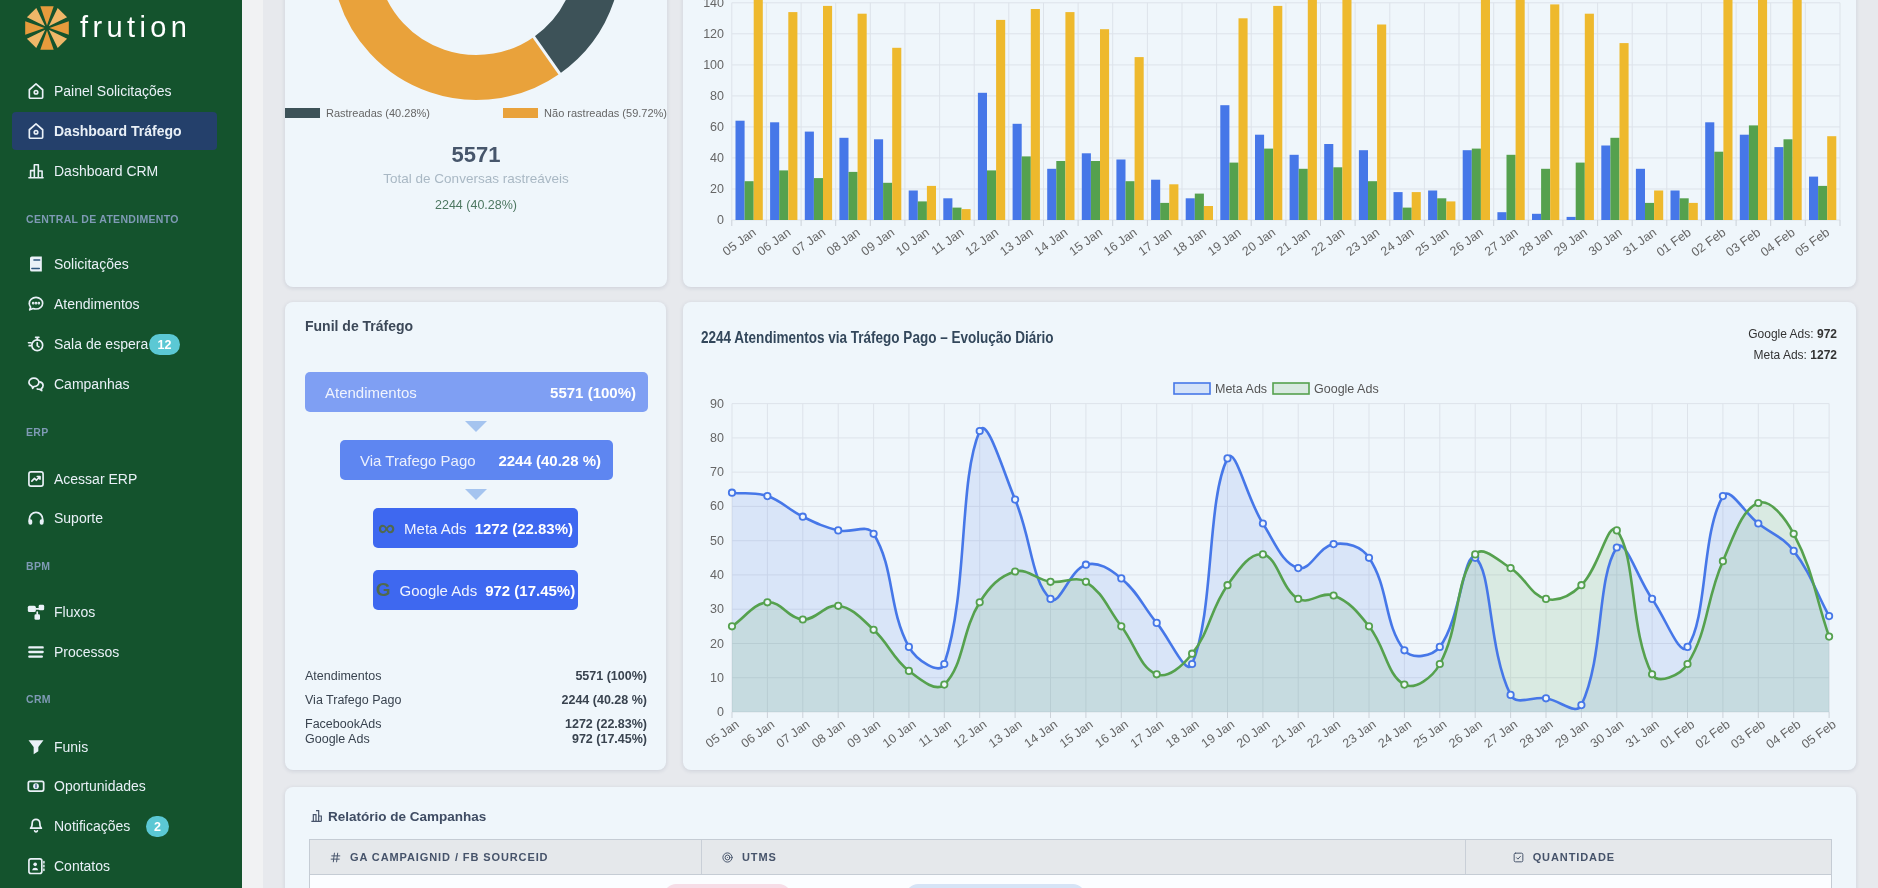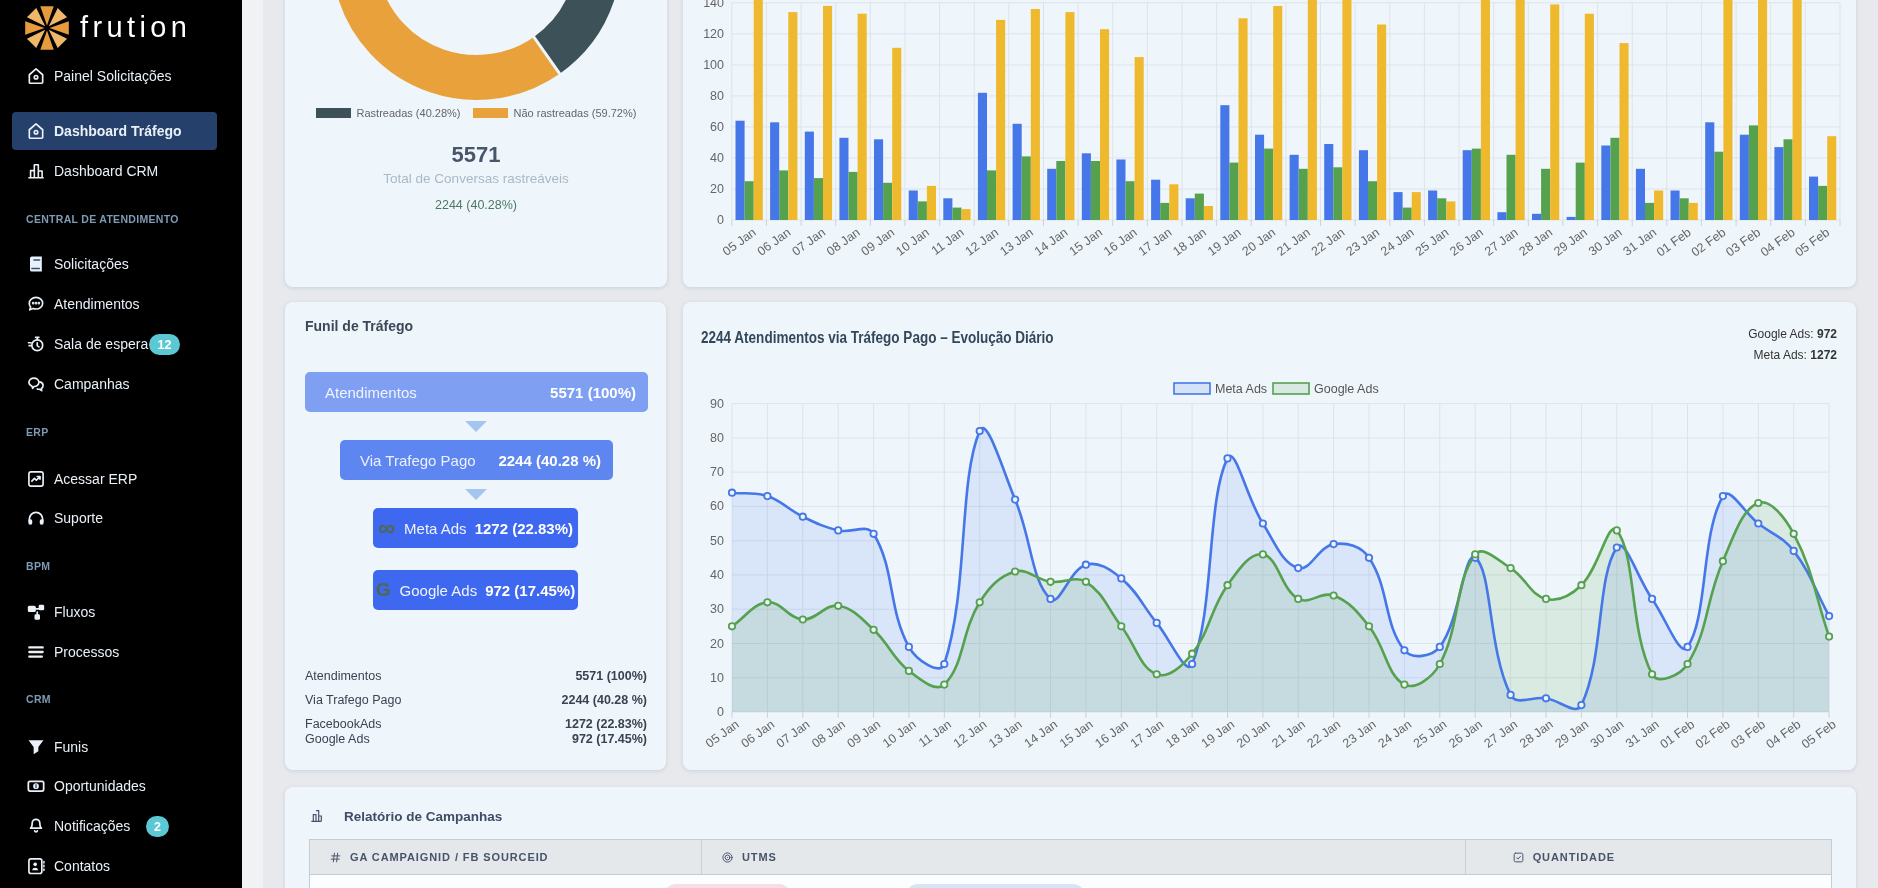--- a/index.html
+++ b/index.html
@@ -1,16 +1,16 @@
 <!DOCTYPE html>
 <html><head><meta charset="utf-8"><style>
 *{margin:0;padding:0;box-sizing:border-box}
 html,body{width:1878px;height:888px;overflow:hidden;background:#e7e9ed;font-family:"Liberation Sans",sans-serif}
 .card{position:absolute;background:#eff6fb;border-radius:8px;box-shadow:0 1px 4px rgba(40,60,90,.14)}
-.sidebar{position:absolute;left:0;top:0;width:242px;height:888px;background:#000000;z-index:5}
+.sidebar{position:absolute;left:0;top:0;width:242px;height:888px;background:#14532d;z-index:5}
 .track{position:absolute;left:242px;top:0;width:21px;height:888px;background:#f1f2f3;z-index:4}
 .mi{position:absolute;left:26px;top:50%;transform:translateY(-50%);width:20px;height:20px}
 .mrow{position:absolute;left:0;width:242px;height:40px;color:#e9f0f7;font-size:14px;white-space:nowrap}
 .mrow span{position:absolute;left:54px;top:50%;transform:translateY(-50%)}
 .slabel{position:absolute;left:26px;color:#7f9ab5;font-size:10.5px;letter-spacing:.3px;font-weight:bold}
 .badge{position:absolute;background:#5bc8d4;color:#fff;border-radius:11px;font-size:12.5px;font-weight:bold;display:flex;align-items:center;justify-content:center}
 .fb{position:absolute;border-radius:5px;color:#fff;display:flex;align-items:center;font-size:15px;white-space:nowrap}
 .tri{position:absolute;width:0;height:0;border-left:11px solid transparent;border-right:11px solid transparent;border-top:11px solid #a5c4ef}
 .srow{position:absolute;left:20px;right:19px;font-size:12.5px;color:#39434f;display:flex;justify-content:space-between}
 .hi{width:13px;height:13px;margin-right:8px;flex:none}
@@ -21,21 +21,21 @@
       <path d="M 23.0 20.5 L 16.3 1.2 L 29.7 1.2 Z" fill="#e79b3c"></path>
       <path d="M 24.8 21.2 L 33.7 2.9 L 43.1 12.3 Z" fill="#efb768"></path>
       <path d="M 25.5 23.0 L 44.8 16.3 L 44.8 29.7 Z" fill="#e79b3c"></path>
       <path d="M 24.8 24.8 L 43.1 33.7 L 33.7 43.1 Z" fill="#efb768"></path>
       <path d="M 23.0 25.5 L 29.7 44.8 L 16.3 44.8 Z" fill="#e79b3c"></path>
       <path d="M 21.2 24.8 L 12.3 43.1 L 2.9 33.7 Z" fill="#efb768"></path>
       <path d="M 20.5 23.0 L 1.2 29.7 L 1.2 16.3 Z" fill="#e79b3c"></path>
       <path d="M 21.2 21.2 L 2.9 12.3 L 12.3 2.9 Z" fill="#efb768"></path>
     </svg>
     <div style="position:absolute;left:80px;top:11px;color:#fff;font-size:29px;letter-spacing:4.4px">frution</div>
-    <div class="mrow" style="top:56px;text-align:center;">
+    <div class="mrow" style="top:71px;text-align:center;">
       <svg class="mi" viewBox="0 0 24 24" fill="none" stroke="#eaf1f8" stroke-width="2" stroke-linecap="round" stroke-linejoin="round">
         <path d="M4 10.5 12 3.5 20 10.5 V19.5 a1.2 1.2 0 0 1 -1.2 1.2 H5.2 A1.2 1.2 0 0 1 4 19.5 Z"></path>
         <circle cx="12" cy="13.5" r="2.1"></circle>
       </svg>
       <span>Painel Solicitações</span>
     </div>
     <div style="position:absolute;left:12px;top:112px;width:205px;height:38px;background:#24406b;border-radius:4px"></div>
     <div class="mrow" style="top:111px;font-weight:bold;">
       <svg class="mi" viewBox="0 0 24 24" fill="none" stroke="#eaf1f8" stroke-width="2" stroke-linecap="round" stroke-linejoin="round">
         <path d="M4 10.5 12 3.5 20 10.5 V19.5 a1.2 1.2 0 0 1 -1.2 1.2 H5.2 A1.2 1.2 0 0 1 4 19.5 Z"></path>
@@ -148,21 +148,21 @@
     <div class="badge" style="left:149px;top:334px;width:31px;height:21px">12</div>
     <div class="badge" style="left:146px;top:816px;width:23px;height:21px">2</div>
   </div>
 <div class="track"></div>
 <div class="card" style="left:285px;top:-130px;width:382px;height:417px">
     <svg width="382" height="417" viewBox="0 0 382 417" style="position:absolute;left:0;top:0">
       <path d="M 191.5 -37.5 A 122.5 122.5 0 0 1 261.8 185.3" fill="none" stroke="#3d5258" stroke-width="45"></path>
       <path d="M 261.8 185.3 A 122.5 122.5 0 1 1 191.5 -37.5" fill="none" stroke="#e9a23b" stroke-width="45"></path>
       <line x1="247.1" y1="164.5" x2="276.4" y2="206.2" stroke="#eff6fb" stroke-width="3"></line>
     </svg>
-    <div style="position:absolute;left:0;top:237px;width:382px;display:flex;justify-content:center;gap:12px;font-size:11px;color:#666;white-space:nowrap">
+    <div style="position:absolute;left:0;top:237px;width:382px;display:flex;justify-content:space-between;gap:12px;font-size:11px;color:#666;white-space:nowrap">
       <div style="display:flex;align-items:center"><div style="width:35px;height:10px;background:#3d5258;margin-right:6px"></div>Rastreadas (40.28%)</div>
       <div style="display:flex;align-items:center"><div style="width:35px;height:10px;background:#e9a23b;margin-right:6px"></div>Não rastreadas (59.72%)</div>
     </div>
     <div style="position:absolute;left:0;top:272px;width:382px;text-align:center;font-size:22px;line-height:25px;font-weight:bold;color:#47566b">5571</div>
     <div style="position:absolute;left:0;top:300px;width:382px;text-align:center;font-size:13.5px;line-height:18px;color:#a9b8c4">Total de Conversas rastreáveis</div>
     <div style="position:absolute;left:0;top:327px;width:382px;text-align:center;font-size:12.5px;line-height:16px;color:#4e7862">2244 (40.28%)</div>
   </div>
 <div class="card" style="left:683px;top:-130px;width:1173px;height:417px">
     <svg width="1173" height="417" viewBox="0 0 1173 417" style="position:absolute;left:0;top:0">
       <line x1="48.8" y1="350.0" x2="1157.0" y2="350.0" stroke="#dde3ea" stroke-width="1"></line>
@@ -608,21 +608,21 @@
       <text x="1148.1" y="416.0" text-anchor="end" font-size="12.5" fill="#666" transform="rotate(-36 1148.1 416.0)" dy="10">05 Feb</text>
     </svg>
     <div style="position:absolute;left:18px;top:27px;font-size:16px;font-weight:bold;color:#33475b;transform:scaleX(.845);transform-origin:0 0;white-space:nowrap">2244 Atendimentos via Tráfego Pago – Evolução Diário</div>
     <div style="position:absolute;right:19px;top:22px;font-size:12px;color:#333;text-align:right;line-height:21px">Google Ads: <b>972</b><br><span style="line-height:21px">Meta Ads: <b>1272</b></span></div>
   </div>
 <div class="card" style="left:285px;top:787px;width:1571px;height:260px">
     <div style="position:absolute;left:23px;top:21px;display:flex;align-items:center">
       <svg viewBox="0 0 24 24" fill="none" stroke="#46536a" stroke-width="1.8" style="width:16px;height:16px">
         <path d="M8 20 V10 H12 V20 M12 4 H16 V20 M16 12 H20 V20 M5 20 H20"></path>
       </svg>
-      <span style="margin-left:20px;font-size:13.5px;font-weight:bold;color:#3f4c63">Relatório de Campanhas</span>
+      <span style="margin-left:4px;font-size:13.5px;font-weight:bold;color:#3f4c63">Relatório de Campanhas</span>
     </div>
     <div style="position:absolute;left:24px;top:52px;width:1523px;height:36px;background:#e5e8eb;border:1px solid #c5ccd4;display:flex">
       <div class="hcell" style="width:392px"><svg class="hi" viewBox="0 0 24 24" fill="none" stroke="#46536a" stroke-width="1.8" stroke-linecap="round">
           <path d="M5 9 H20 M4 15 H19 M10 4 L8 20 M16 4 L14 20"></path>
         </svg>GA CAMPAIGNID / FB SOURCEID</div>
       <div class="hcell" style="width:764px"><svg class="hi" viewBox="0 0 24 24" fill="none" stroke="#46536a" stroke-width="1.8" stroke-linecap="round">
           <circle cx="12" cy="12" r="8.5"></circle>
           <circle cx="12" cy="12" r="4.5"></circle>
           <circle cx="12" cy="12" r="1" fill="#46536a" stroke="none"></circle>
         </svg>UTMS</div>

